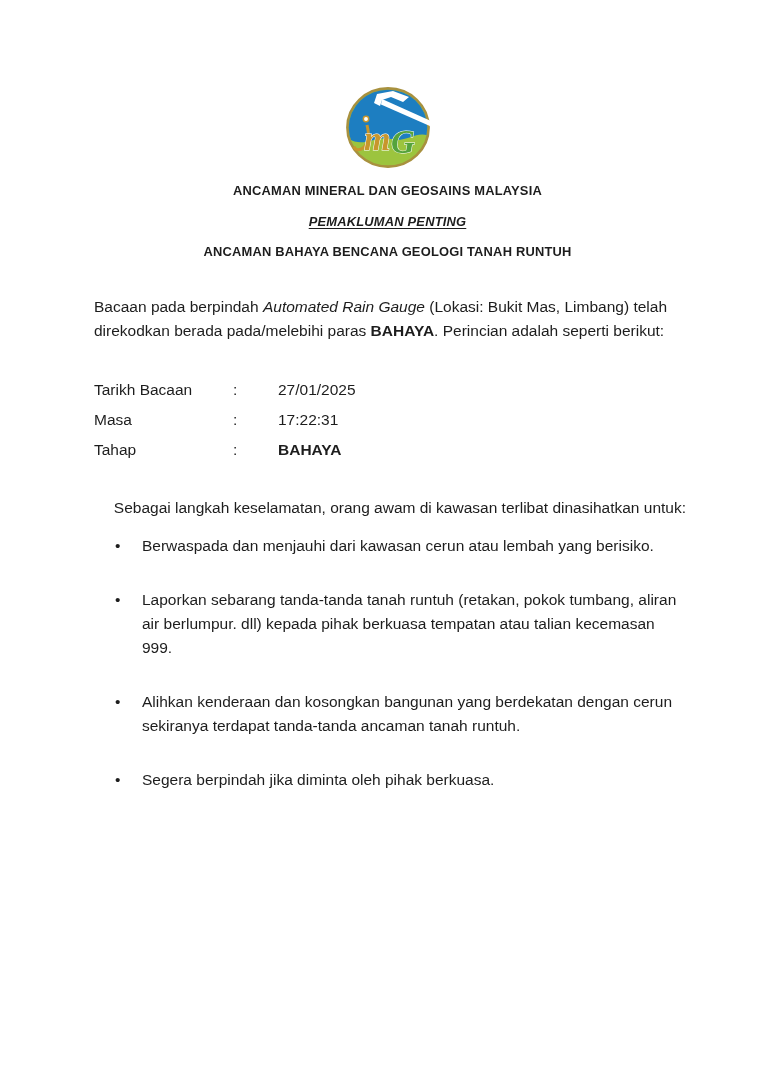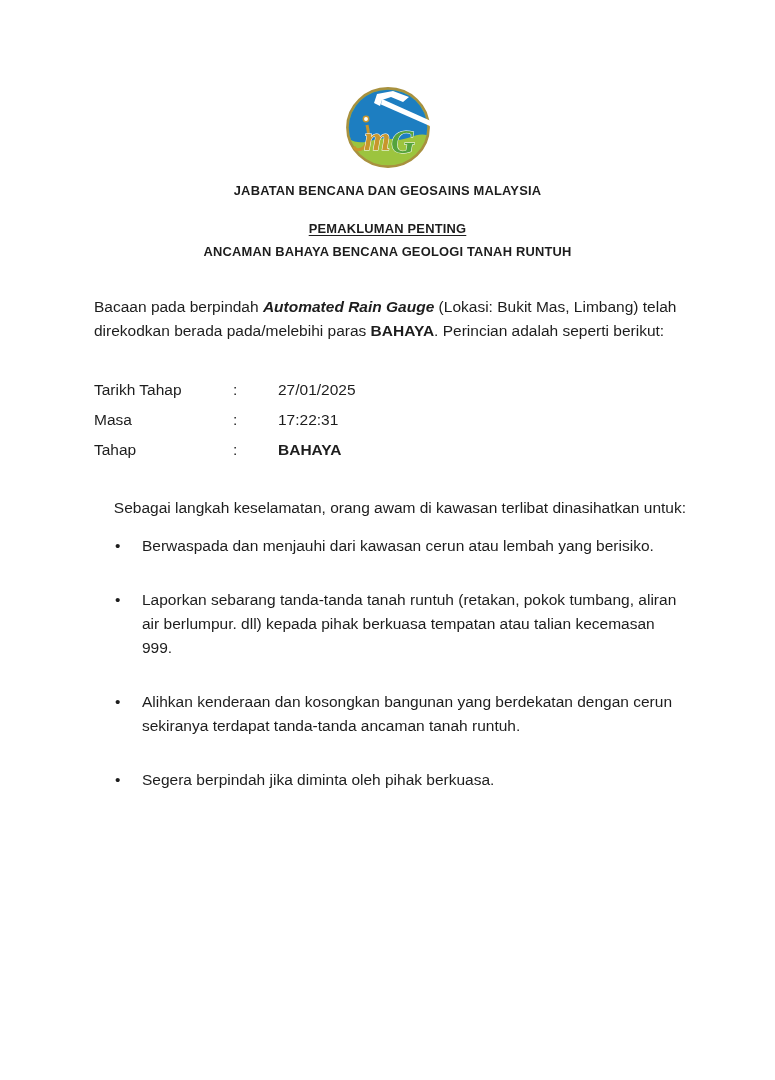--- a/index.html
+++ b/index.html
@@ -16,25 +16,25 @@
   .logo svg text{
     font-family:"Liberation Serif","DejaVu Serif",serif;
     font-style:italic;font-weight:bold;
     paint-order:stroke;stroke:#ffffff;stroke-width:1px;
   }
   .h{
     position:absolute;left:0;width:100%;text-align:center;
     font-weight:bold;font-size:12.9px;line-height:18px;letter-spacing:.2px;
   }
   .h1{top:182px;}
-  .h2{top:220px;}
+  .h2{top:213px;font-style:italic;}
   .h2 .u{text-decoration:underline;text-underline-offset:2px;}
   .h3{top:243px;}
   .intro{position:absolute;top:295px;left:94px;width:592px;margin:0;}
-  .it{font-style:italic;font-weight:bold;}
+  .it{font-style:italic;}
   b{font-weight:bold;}
   .details{position:absolute;top:378px;left:94px;}
   .drow{display:flex;margin-bottom:6px;}
   .dlabel{width:139px;}
   .dsep{width:45px;}
   .bold{font-weight:bold;}
   .advisory{position:absolute;top:496px;left:94px;width:592px;margin:0;text-align:right;}
   .bullets{
     position:absolute;top:534px;left:0;width:775px;box-sizing:border-box;
     margin:0;padding:0 88px 0 142px;list-style:none;
@@ -60,31 +60,31 @@
       </g>
       <path d="M37,13 L86,35 L86,40.5 L36,18.5 Z" fill="#ffffff"></path>
       <path d="M29,17 L32,8 L48,5 L64,11 L58,16 L46,11 L37,14 L35,20 Z" fill="#ffffff"></path>
       <circle cx="21" cy="33" r="2.7" fill="#ffffff" stroke="#c8962c" stroke-width="1.5"></circle>
       <path d="M22,39 C24.5,49 23.5,58 18,62 C14,65 10,64 9,60.5" fill="none" stroke="#c8962c" stroke-width="3"></path>
       <text x="19" y="64" font-size="34" fill="#c8962c">m</text>
       <text x="46" y="67" font-size="33" fill="#55a33c">G</text>
     </svg>
   </div>
 
-  <div class="h h1">JABATAN BENCANA DAN GEOSAINS MALAYSIA</div>
+  <div class="h h1">ANCAMAN MINERAL DAN GEOSAINS MALAYSIA</div>
 
   <div class="h h2"><span class="u">PEMAKLUMAN PENTING</span></div>
 
   <div class="h h3">ANCAMAN BAHAYA BENCANA GEOLOGI TANAH RUNTUH</div>
 
   <p class="intro"><span>Bacaan pada berpindah </span><span class="it">Automated Rain Gauge</span><span> (Lokasi: Bukit Mas, Limbang) telah direkodkan berada pada/melebihi paras </span><b>BAHAYA</b><span>. Perincian adalah seperti berikut:</span></p>
 
   <div class="details">
     <div class="drow">
-      <span class="dlabel">Tarikh Tahap</span>
+      <span class="dlabel">Tarikh Bacaan</span>
       <span class="dsep">:</span>
       <span class="dvalue">27/01/2025</span>
     </div>
     <div class="drow">
       <span class="dlabel">Masa</span>
       <span class="dsep">:</span>
       <span class="dvalue">17:22:31</span>
     </div>
     <div class="drow">
       <span class="dlabel">Tahap</span>

